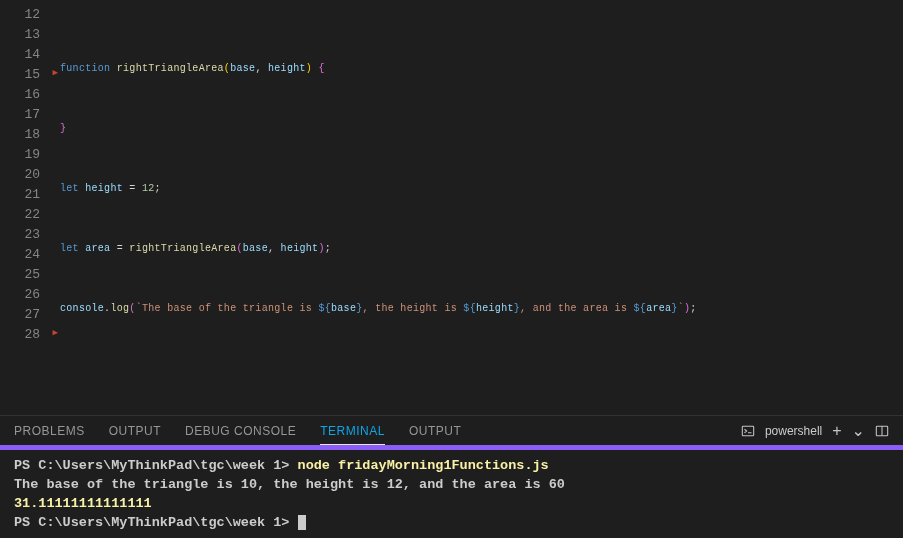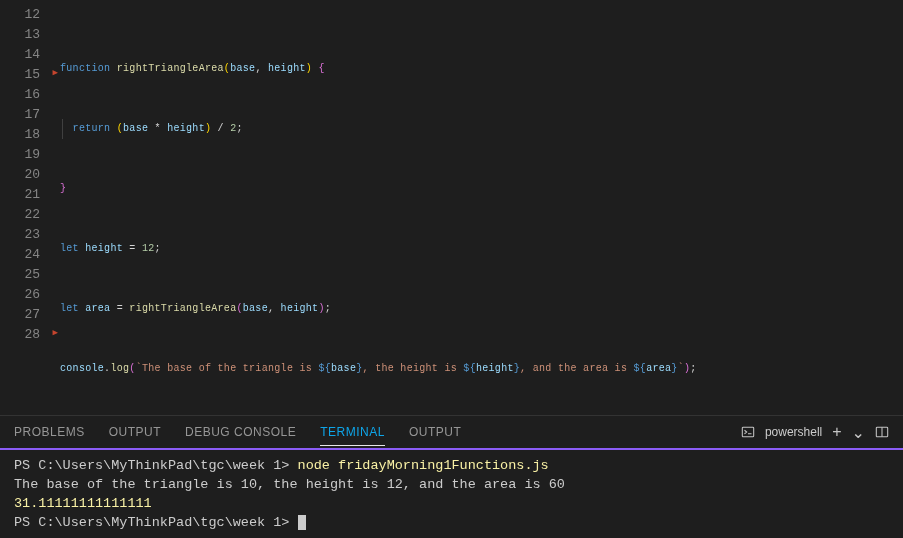--- a/index.html
+++ b/index.html
@@ -73,21 +73,21 @@
       background: #1e1e1e;
       font-family: "Segoe UI", sans-serif;
       font-size: 12px;
     }
     .tabs {
       display: flex;
       align-items: center;
       padding: 6px 14px;
       gap: 24px;
       color: #969696;
-      border-bottom: 2px solid #8b5cf6;
+      border-bottom: 5px solid #8b5cf6;
       height: 34px;
     }
     .tab { cursor: pointer; letter-spacing: 0.5px; }
     .tab.active { color: #0ea5e9; border-bottom: 1px solid #e7e7e7; padding-bottom: 6px; margin-bottom: -7px; }
     .tabs-right {
       margin-left: auto;
       display: flex;
       align-items: center;
       gap: 10px;
       color: #cccccc;
@@ -100,20 +100,21 @@
       cursor: pointer;
       display: inline-flex;
       align-items: center;
     }
     .terminal-body {
       font-family: "Consolas", "Courier New", monospace;
       font-size: 13.5px;
       line-height: 19px;
       padding: 6px 14px;
       color: #cccccc;
+      font-weight: bold;
     }
     .term-yellow { color: #f9f1a5; }
     .term-cursor {
       display: inline-block;
       width: 8px;
       height: 15px;
       background: #cccccc;
       vertical-align: text-bottom;
     }
     svg { display: block; }
@@ -138,21 +139,20 @@
     <div class="gutter-line">23</div>
     <div class="gutter-line">24</div>
     <div class="gutter-line">25</div>
     <div class="gutter-line">26</div>
     <div class="gutter-line">27</div>
     <div class="fold-marker" style="top:323px;">▶</div>
     <div class="gutter-line">28</div>
   </div>
   <div class="code">
     <div class="code-line"><span class="kw-blue">function</span><span> </span><span class="fn-name">rightTriangleArea</span><span class="brace">(</span><span class="param">base</span><span>, </span><span class="param">height</span><span class="brace">)</span><span class="brace-p"> {</span></div>
-    <div class="code-line"><span class="indent-guide"></span>  <span class="kw-blue">return</span><span class="brace"> (</span><span class="param">base</span><span> * </span><span class="param">height</span><span class="brace">)</span><span> / </span><span class="num">2</span><span>;</span></div>
     <div class="code-line"><span class="brace-p">}</span></div>
     <div class="code-line"><span class="kw-blue">let</span><span class="param"> height</span><span> = </span><span class="num">12</span><span>;</span></div>
     <div class="code-line"><span class="kw-blue">let</span><span class="param"> area</span><span> = </span><span class="fn-name">rightTriangleArea</span><span class="brace-p">(</span><span class="param">base</span><span>, </span><span class="param">height</span><span class="brace-p">)</span><span>;</span></div>
     <div class="code-line"><span class="param">console</span><span>.</span><span class="fn-name">log</span><span class="brace-p">(</span><span class="str">`</span><span class="str">The base of the triangle is </span><span class="kw-blue">${</span><span class="param">base</span><span class="kw-blue">}</span><span class="str">, the height is </span><span class="kw-blue">${</span><span class="param">height</span><span class="kw-blue">}</span><span class="str">, and the area is </span><span class="kw-blue">${</span><span class="param">area</span><span class="kw-blue">}</span><span class="str">`</span><span class="brace-p">)</span><span>;</span></div>
     
     
     
     
     
     

